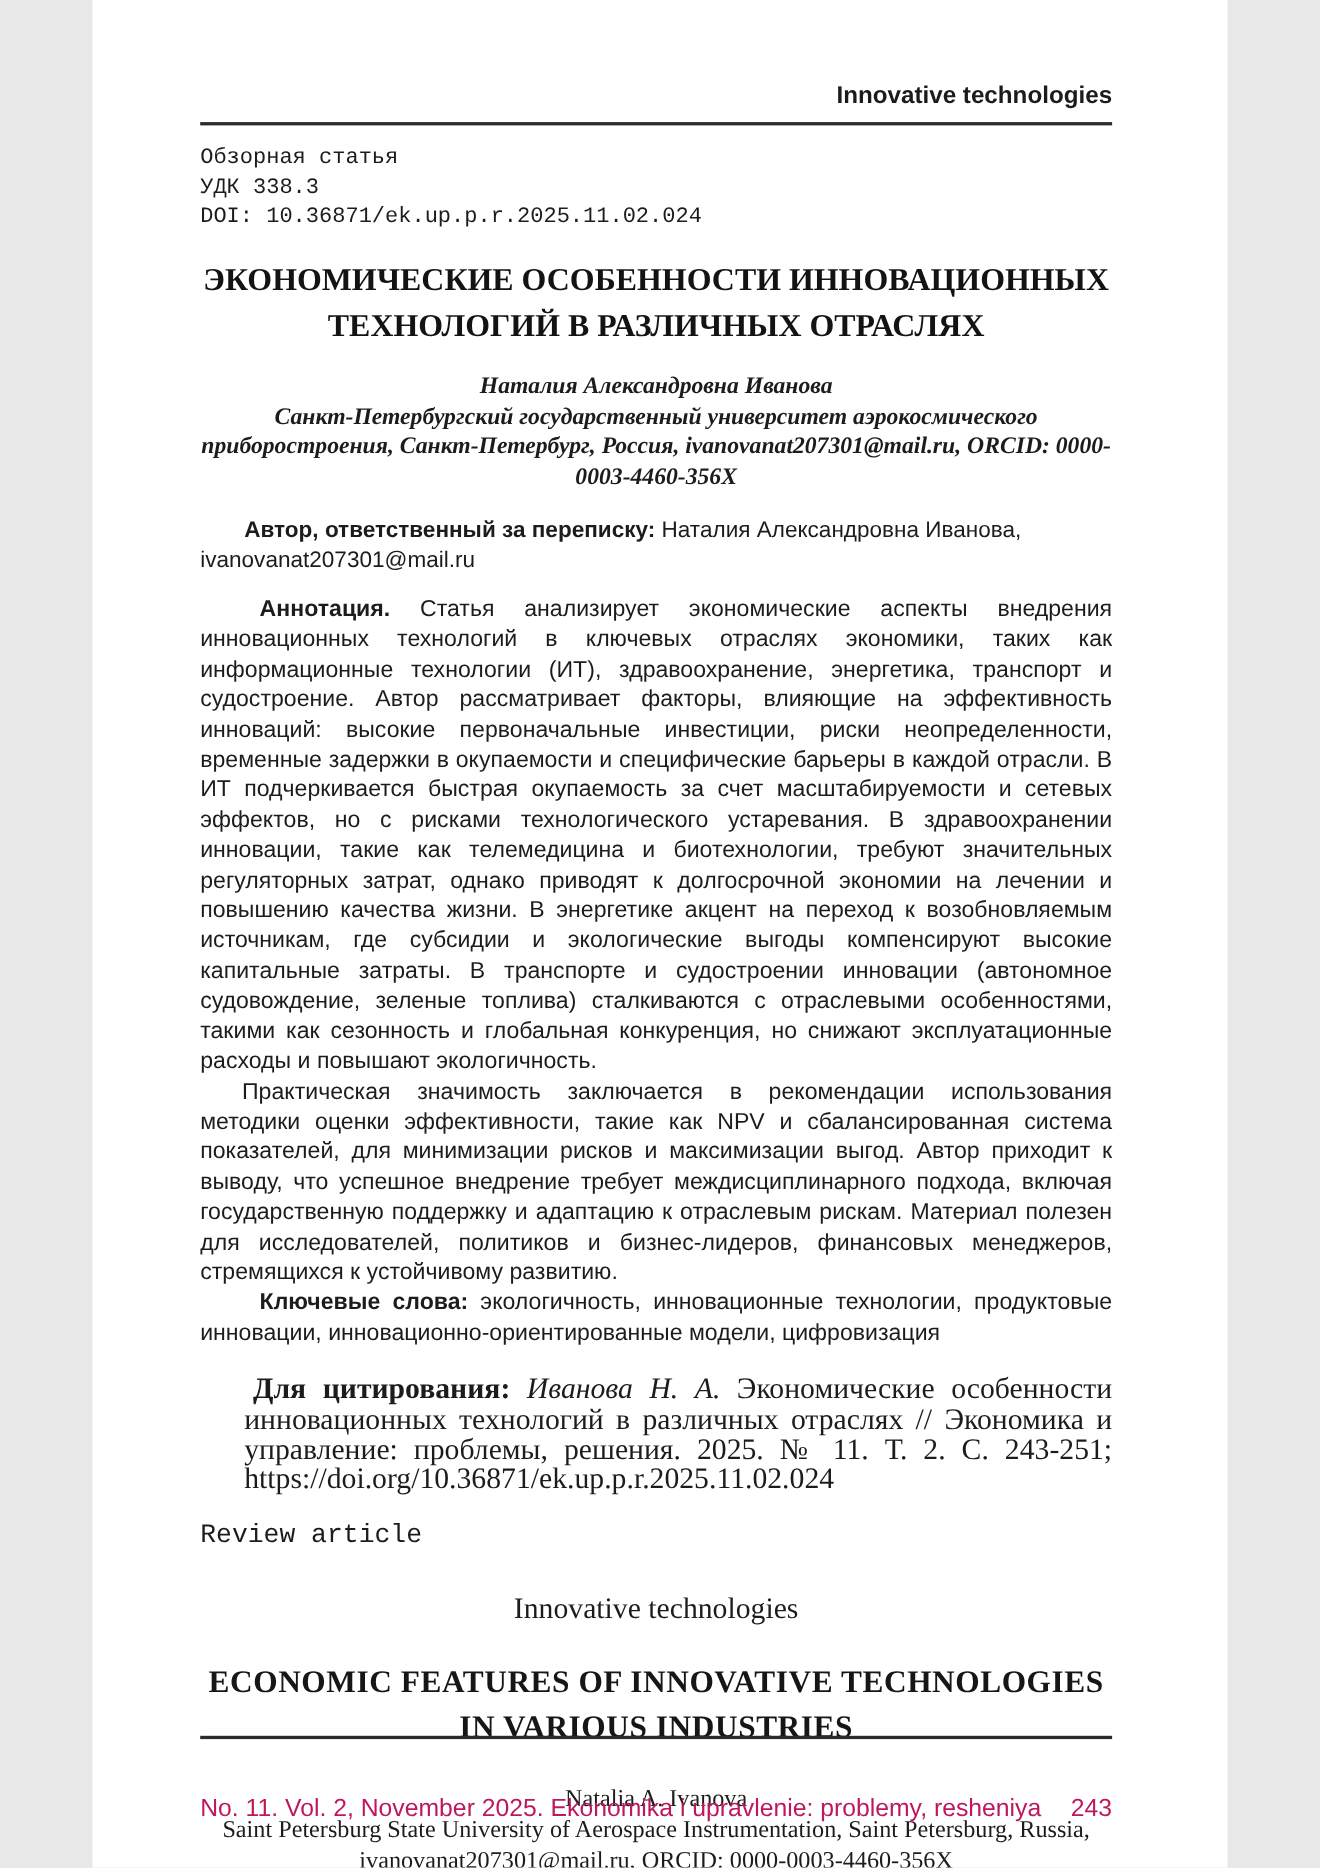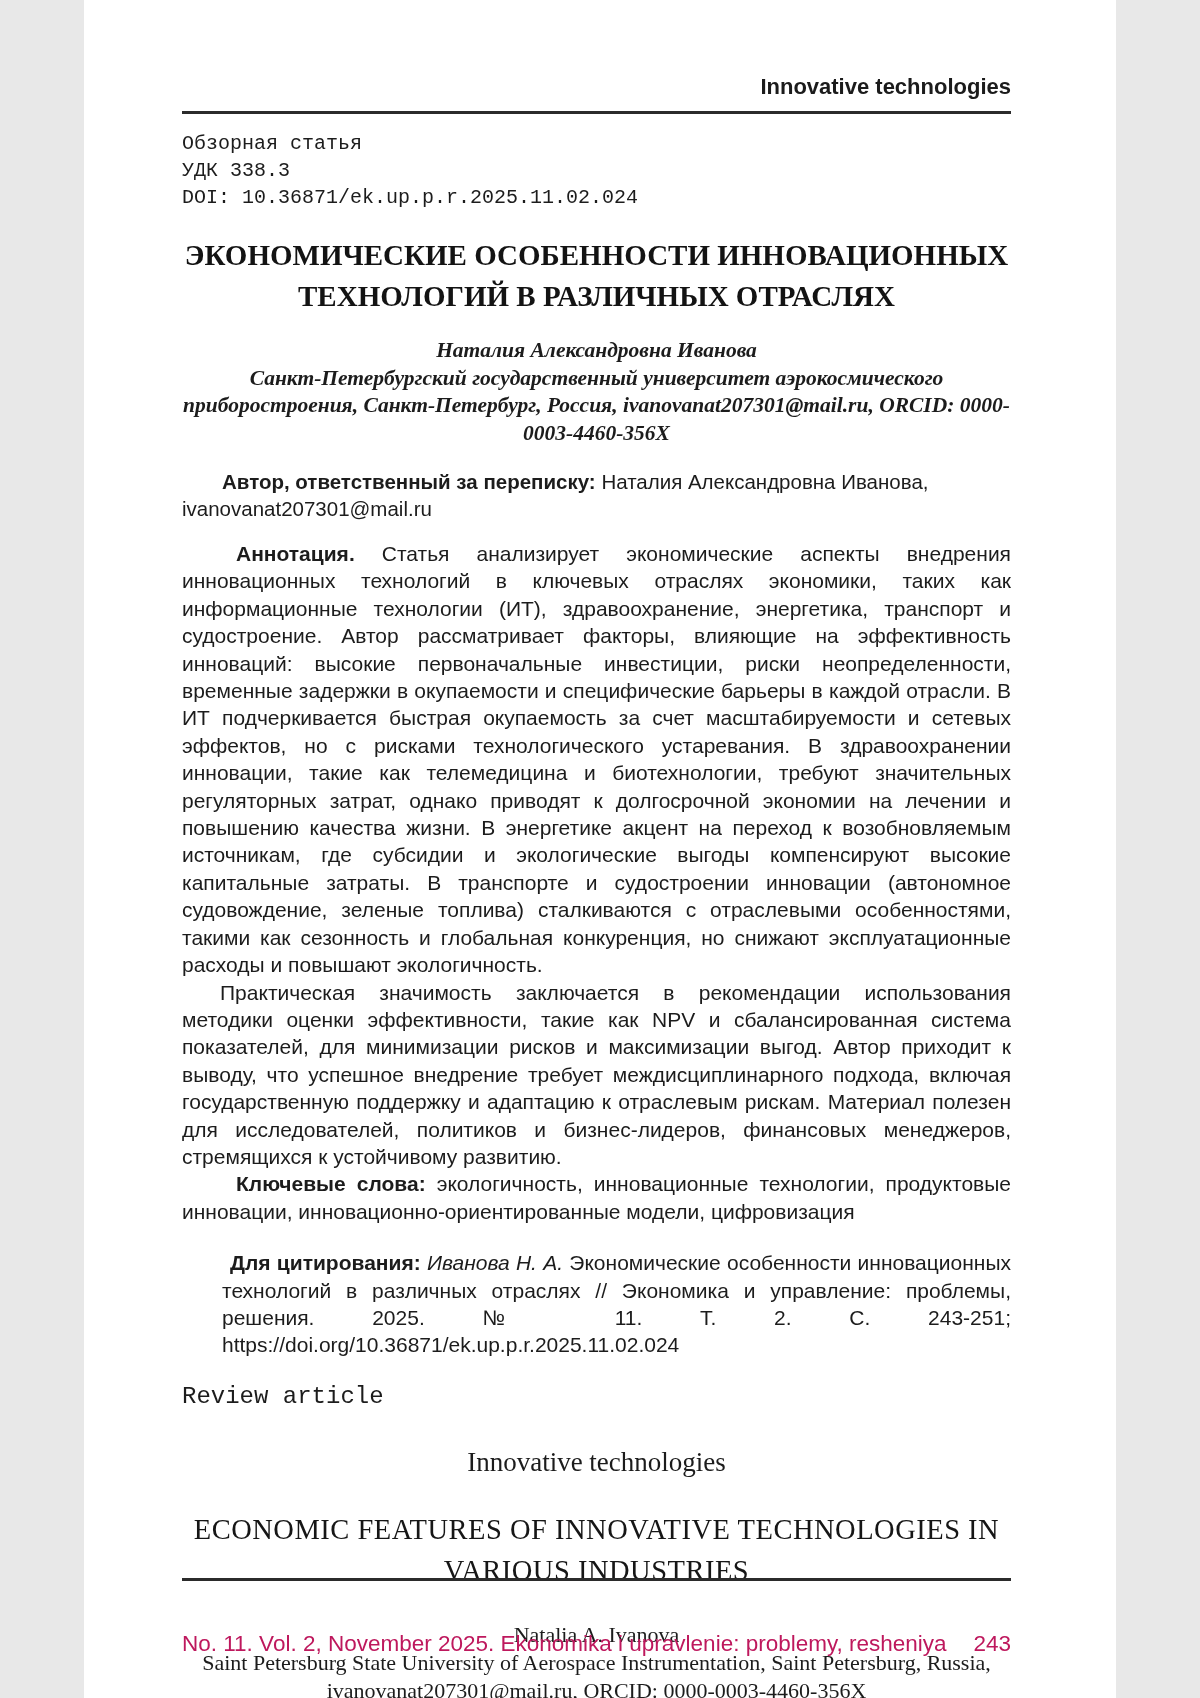--- a/index.html
+++ b/index.html
@@ -75,24 +75,25 @@
     line-height: 27.4px;
     text-align: justify;
     text-indent: 38px;
   }
   .body-par.first { margin-top: 18px; }
   .body-par b { font-weight: bold; margin-left: 16px; }
 
   
   .citation {
     margin: 24px 0 0 40px;
-    font-size: 21px;
+    font-size: 27px;
     line-height: 27.4px;
     text-align: justify;
     text-indent: 8px;
+    font-family: Liberation Serif, serif;
   }
   .citation b { font-weight: bold; }
   .citation i { font-style: italic; }
 
   
   .review-article {
     margin-top: 24px;
     font-family: Liberation Mono, monospace;
     font-size: 24px;
     line-height: 27px;
@@ -106,20 +107,21 @@
   }
   .title-en {
     margin: 30px auto 0 auto;
     max-width: 880px;
     text-align: center;
     font-family: "Liberation Serif", serif;
     font-size: 28.5px;
     line-height: 41px;
     letter-spacing: 0.5px;
     color: #161616;
+    font-weight: bold;
   }
   .authors-en {
     margin: 30px auto 0 auto;
     max-width: 890px;
     text-align: center;
     font-family: "Liberation Serif", serif;
     font-size: 22px;
     line-height: 28px;
   }
   .copyright {

